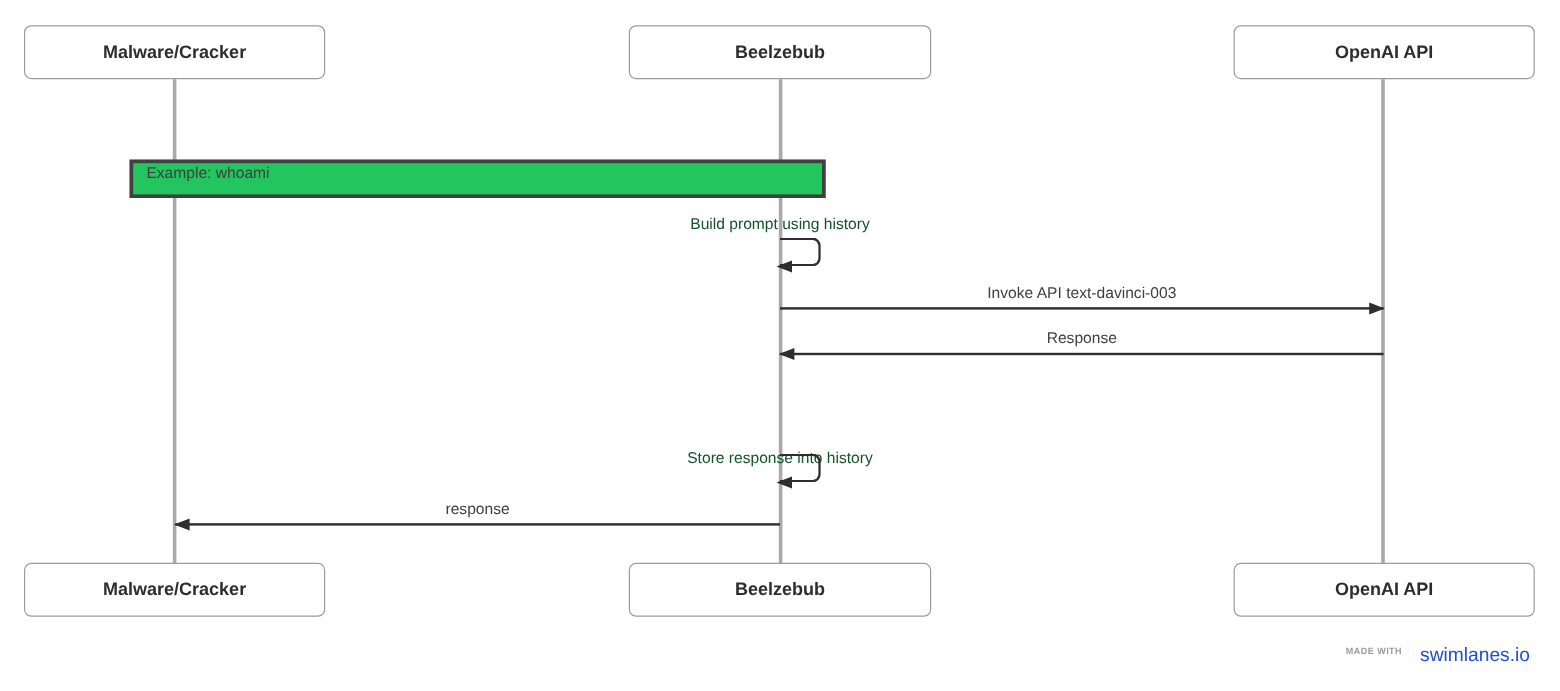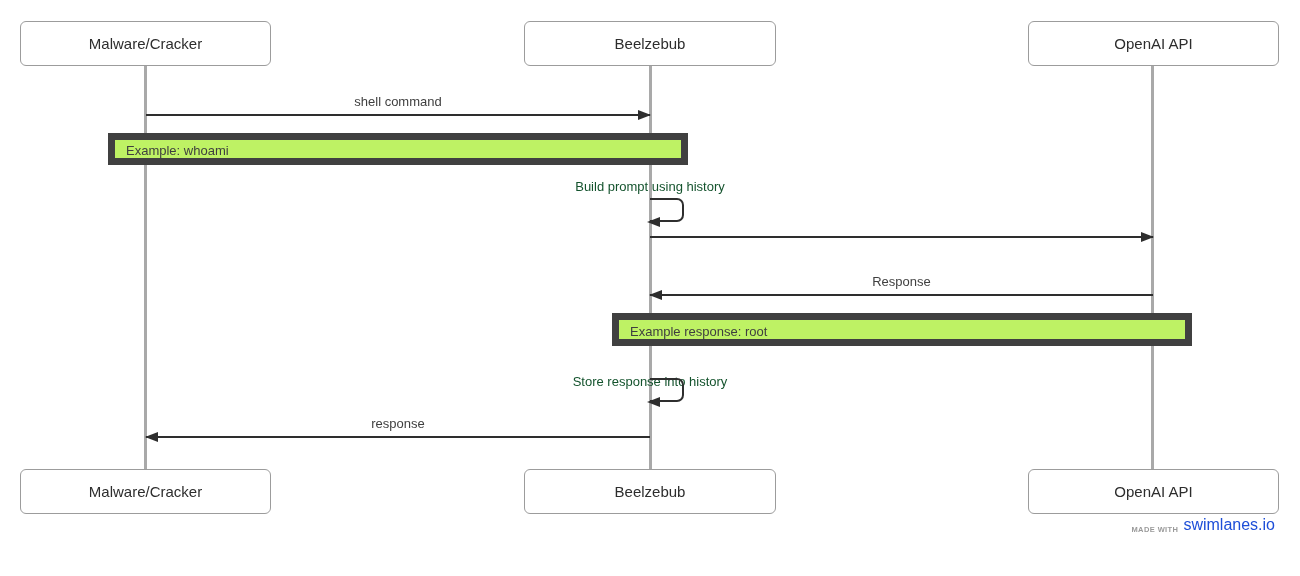--- a/index.html
+++ b/index.html
@@ -15,21 +15,21 @@
   .lifeline {
     position: absolute; top: 66px; height: 404px; width: 2.5px;
     background: #a9a9a9;
   }
 
   
   .actor {
     position: absolute; height: 45px;
     background: #ffffff; border: 1.5px solid #9c9c9c; border-radius: 6px;
     display: flex; align-items: center; justify-content: center;
-    font-weight: normal; font-size: 15px; color: #2d2d2d;
+    font-weight: bold; font-size: 15px; color: #2d2d2d;
   }
 
   
   .msg { position: absolute; }
   .msg-label {
     text-align: center; font-size: 13px; color: #3f3f3f;
     margin-bottom: 5px; white-space: nowrap;
   }
   .msg-line { height: 2px; background: #2e2e2e; position: relative; }
   .msg-line.head-right::after {
@@ -55,29 +55,29 @@
   }
   .self-loop::after {
     content: ""; position: absolute; left: -3px; bottom: -7px;
     border-right: 13px solid #2e2e2e;
     border-top: 5px solid transparent; border-bottom: 5px solid transparent;
   }
 
   
   .note {
     position: absolute; height: 32px;
-    background: #bef264; border: 7px solid #404040;
-    display: flex; align-items: flex-end; padding-left: 11px;
+    background: #22c55e; border: 3px solid #404040;
+    display: flex; align-items: flex-start; padding-left: 11px;
     font-size: 13px; color: #3f3f3f;
   }
 
   
   .footer {
-    position: absolute; right: 25px; top: 516px;
-    display: flex; align-items: flex-end; gap: 5px; color: #8f8f8f;
+    position: absolute; right: 25px; top: 538px;
+    display: flex; align-items: flex-start; gap: 15px; color: #8f8f8f;
   }
   .made-with {
     font-size: 7.5px; letter-spacing: 0.4px; color: #9a9a9a; font-weight: bold;
   }
   .brand { font-size: 16px; color: #1d4ed8; }
 </style>
 </head>
 <body>
 
 <div class="diagram">
@@ -89,44 +89,38 @@
   <div class="actor" style="left:20px;top:21px;width:251px">
     <span>Malware/Cracker</span>
   </div>
   <div class="actor" style="left:524px;top:21px;width:252px">
     <span>Beelzebub</span>
   </div>
   <div class="actor" style="left:1028px;top:21px;width:251px">
     <span>OpenAI API</span>
   </div>
 
-  <div class="msg" style="left:146px;top:94px;width:504px">
-    <div class="msg-label">shell command</div>
-    <div class="msg-line head-right"></div>
-  </div>
 
   <div class="note" style="left:108px;top:133px;width:580px">
     <span>Example: whoami</span>
   </div>
 
   <div class="self-label" style="left:650px;top:179px">Build prompt using history</div>
   <div class="self-loop" style="left:650px;top:198px"></div>
 
   <div class="msg" style="left:650px;top:236px;width:503px">
+    <div class="msg-label">Invoke API text-davinci-003</div>
     <div class="msg-line head-right"></div>
   </div>
 
   <div class="msg" style="left:650px;top:274px;width:503px">
     <div class="msg-label">Response</div>
     <div class="msg-line head-left"></div>
   </div>
 
-  <div class="note" style="left:612px;top:313px;width:580px;height:33px">
-    <span>Example response: root</span>
-  </div>
 
   <div class="self-label" style="left:650px;top:374px">Store response into history</div>
   <div class="self-loop" style="left:650px;top:378px"></div>
 
   <div class="msg" style="left:146px;top:416px;width:504px">
     <div class="msg-label">response</div>
     <div class="msg-line head-left"></div>
   </div>
 
   <div class="actor" style="left:20px;top:469px;width:251px">

